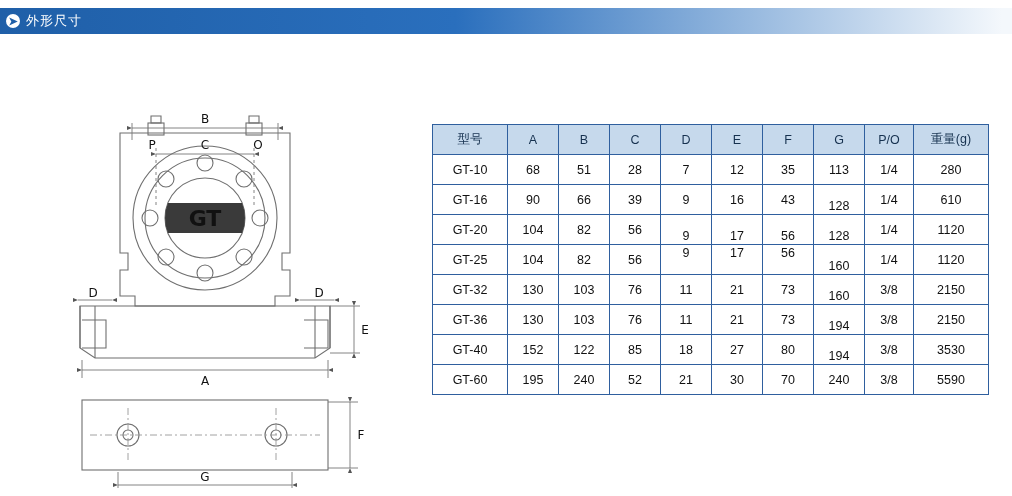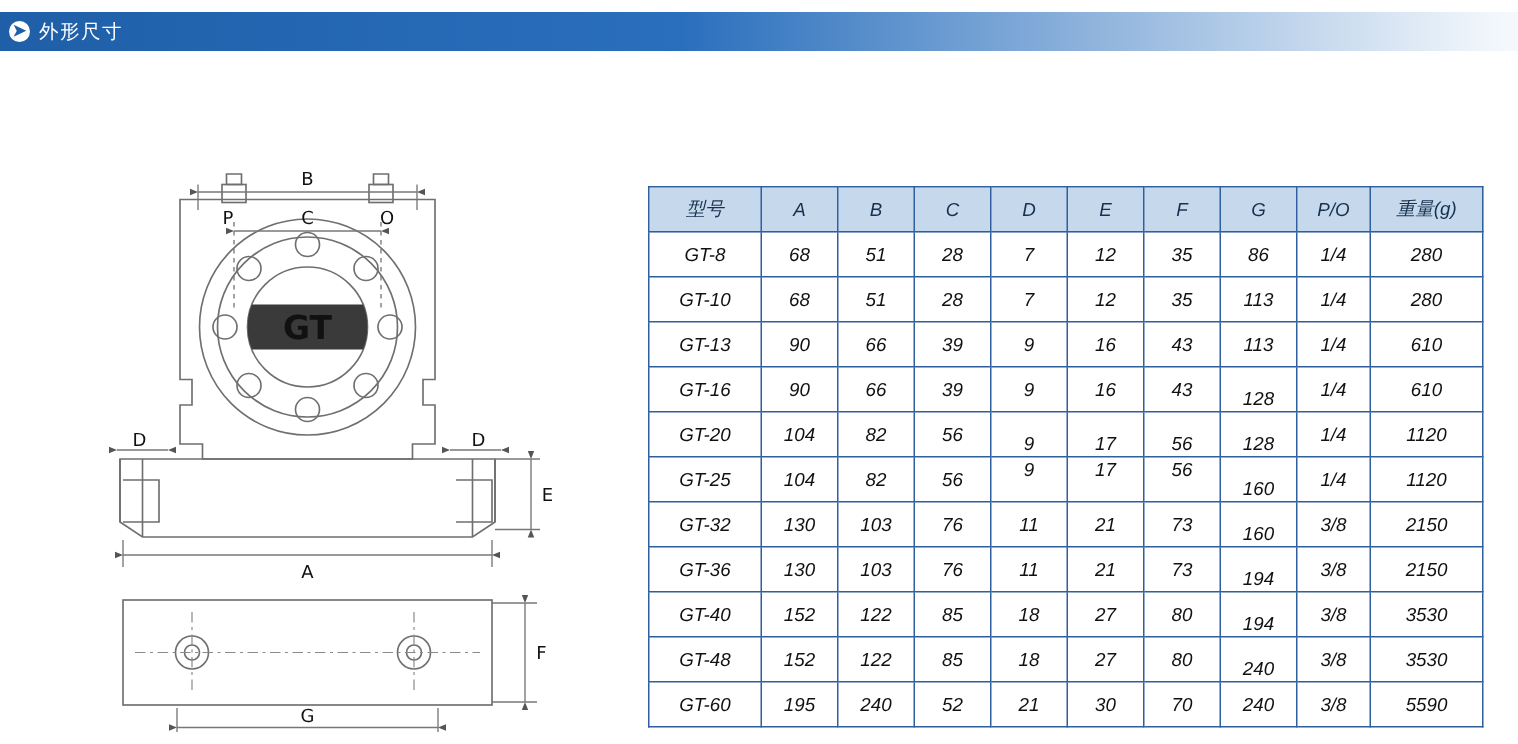--- a/index.html
+++ b/index.html
@@ -62,21 +62,20 @@
   
   .table-wrap {
     position: absolute;
     left: 432px;
     top: 124px;
   }
   table.spec {
     border-collapse: collapse;
     font-size: 12.5px;
     color: #111111;
-    font-style: italic;
   }
   table.spec th, table.spec td {
     border: 1px solid #2f5f9e;
     text-align: center;
     vertical-align: middle;
     height: 27px;
     font-weight: normal;
     font-family: "Liberation Sans", sans-serif;
   }
   table.spec thead th {
@@ -225,56 +224,32 @@
           <th class="col-n">D</th>
           <th class="col-n">E</th>
           <th class="col-n">F</th>
           <th class="col-n">G</th>
           <th class="col-po">P/O</th>
           <th class="col-w">重量(g)</th>
         </tr>
       </thead>
       <tbody>
         <tr>
-          <td class="col-model">GT-8</td>
-          <td class="col-n">68</td>
-          <td class="col-n">51</td>
-          <td class="col-n">28</td>
-          <td class="col-n">7</td>
-          <td class="col-n">12</td>
-          <td class="col-n">35</td>
-          <td class="col-n">86</td>
-          <td class="col-po">1/4</td>
-          <td class="col-w">280</td>
-        </tr>
-        <tr>
           <td class="col-model">GT-10</td>
           <td class="col-n">68</td>
           <td class="col-n">51</td>
           <td class="col-n">28</td>
           <td class="col-n">7</td>
           <td class="col-n">12</td>
           <td class="col-n">35</td>
           <td class="col-n">113</td>
           <td class="col-po">1/4</td>
           <td class="col-w">280</td>
         </tr>
         <tr>
-          <td class="col-model">GT-13</td>
-          <td class="col-n">90</td>
-          <td class="col-n">66</td>
-          <td class="col-n">39</td>
-          <td class="col-n">9</td>
-          <td class="col-n">16</td>
-          <td class="col-n">43</td>
-          <td class="col-n">113</td>
-          <td class="col-po">1/4</td>
-          <td class="col-w">610</td>
-        </tr>
-        <tr>
           <td class="col-model">GT-16</td>
           <td class="col-n">90</td>
           <td class="col-n">66</td>
           <td class="col-n">39</td>
           <td class="col-n">9</td>
           <td class="col-n">16</td>
           <td class="col-n">43</td>
           <td class="col-n shift-down">128</td>
           <td class="col-po">1/4</td>
           <td class="col-w">610</td>
@@ -333,32 +308,20 @@
           <td class="col-n">122</td>
           <td class="col-n">85</td>
           <td class="col-n">18</td>
           <td class="col-n">27</td>
           <td class="col-n">80</td>
           <td class="col-n shift-down">194</td>
           <td class="col-po">3/8</td>
           <td class="col-w">3530</td>
         </tr>
         <tr>
-          <td class="col-model">GT-48</td>
-          <td class="col-n">152</td>
-          <td class="col-n">122</td>
-          <td class="col-n">85</td>
-          <td class="col-n">18</td>
-          <td class="col-n">27</td>
-          <td class="col-n">80</td>
-          <td class="col-n shift-down">240</td>
-          <td class="col-po">3/8</td>
-          <td class="col-w">3530</td>
-        </tr>
-        <tr>
           <td class="col-model">GT-60</td>
           <td class="col-n">195</td>
           <td class="col-n">240</td>
           <td class="col-n">52</td>
           <td class="col-n">21</td>
           <td class="col-n">30</td>
           <td class="col-n">70</td>
           <td class="col-n">240</td>
           <td class="col-po">3/8</td>
           <td class="col-w">5590</td>

